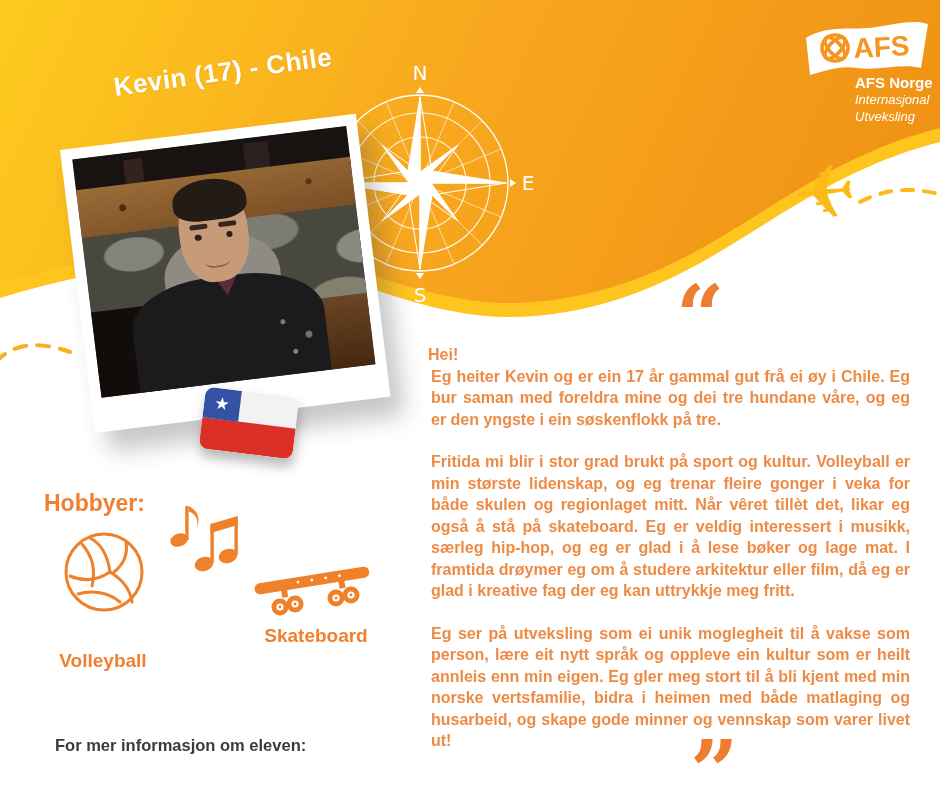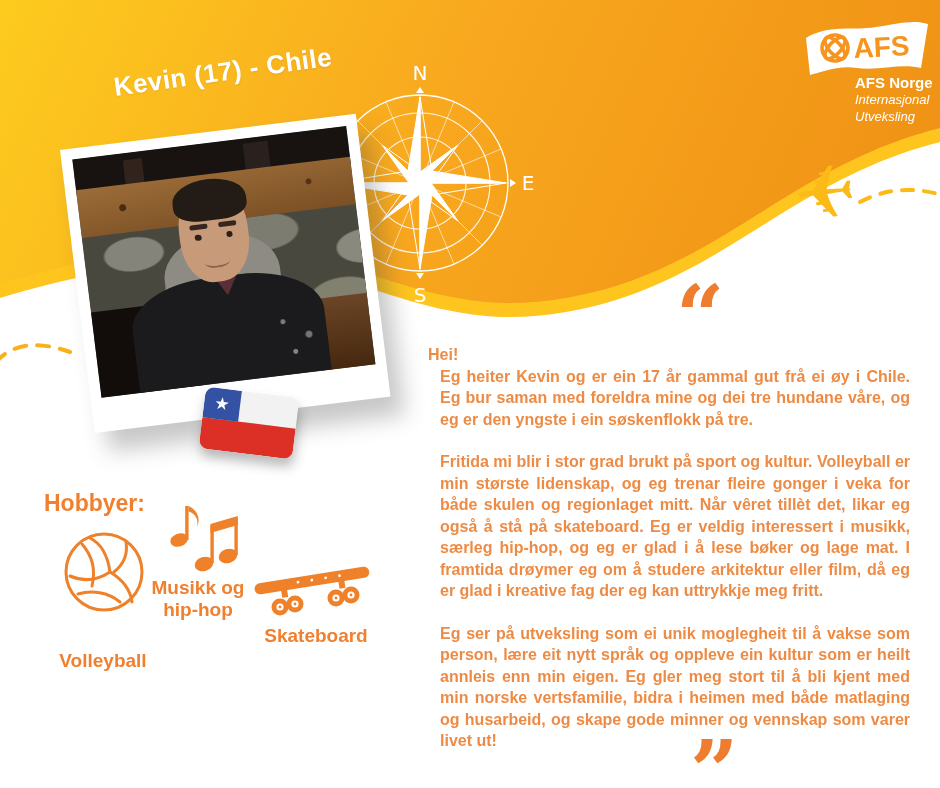--- a/index.html
+++ b/index.html
@@ -78,21 +78,21 @@
   .hob-label{color:#f0802f;font-size:19px;font-weight:bold;text-align:center;}
   .lab-volley{left:51px;top:610px;width:104px;margin-top:40px;}
   .lab-music{left:142px;top:577px;width:112px;line-height:22px;}
   .lab-skate{left:260px;top:625px;width:112px;}
 
   
   .quote{color:#ee7d30;font-family:"DejaVu Serif",serif;font-weight:bold;font-size:84px;line-height:40px;}
   .q-open{left:676px;top:296px;}
   .q-close{left:690px;top:752px;}
   .bio{left:428px;top:344px;width:482px;color:#ed8b45;font-size:16px;font-weight:bold;line-height:21.5px;}
-  .bio p{margin:21px 0 0 12px;text-align:justify;}
+  .bio p{margin:21px 0 0 3px;text-align:justify;}
   .bio .greet{margin:0;text-align:left;}
   .bio p:first-of-type{margin-top:0;}
 
   
   .foot-dark{left:55px;top:736px;color:#3b3b3b;font-size:16.5px;font-weight:bold;}
   .foot-orange{left:38px;top:758px;color:#f08433;font-size:15.5px;font-weight:bold;}
 
   
   .plane{left:794px;top:156px;font-family:"DejaVu Sans",sans-serif;font-size:74px;line-height:74px;
     color:#fbba17;transform:scaleX(-1) rotate(6deg);}
@@ -243,21 +243,20 @@
   <svg class="abs" width="76" height="82" viewBox="0 0 76 82" style="left:166px;top:494px;" fill="#EE8129">
     <ellipse cx="13" cy="46" rx="9" ry="6.5" transform="rotate(-20 13 46)"></ellipse>
     <rect x="19.2" y="12" width="3.4" height="34"></rect>
     <path d="M22.6,12 C31,16 35,24 31,33 C33,24 28,19 22.6,17.5 Z"></path>
     <ellipse cx="38" cy="70" rx="9.5" ry="7" transform="rotate(-18 38 70)"></ellipse>
     <ellipse cx="62" cy="62" rx="9.5" ry="7" transform="rotate(-18 62 62)"></ellipse>
     <rect x="44.4" y="32" width="3.4" height="37"></rect>
     <rect x="68.4" y="24" width="3.4" height="37"></rect>
     <path d="M44.4,30 L71.8,22 L71.8,31 L44.4,39 Z"></path>
   </svg>
-  <div class="abs hob-label lab-music">Musikk og hip-hop</div>
 
   <svg class="abs" width="124" height="74" viewBox="0 0 124 74" style="left:250px;top:551px;">
     <g transform="rotate(-9 62 30)">
       <rect x="4" y="24" width="116" height="11" rx="5.5" fill="#EE8129"></rect>
       <g fill="#ffffff">
           <circle cx="48" cy="29" r="1.4"></circle>
           <circle cx="62" cy="29" r="1.4"></circle>
           <circle cx="76" cy="29" r="1.4"></circle>
           <circle cx="90" cy="29" r="1.4"></circle>
         </g>
@@ -278,14 +277,15 @@
     </g>
     <g fill="#EE8129">
       <circle cx="30" cy="56" r="1.4"></circle>
         <circle cx="45" cy="53" r="1.4"></circle>
       <circle cx="86" cy="47" r="1.4"></circle>
         <circle cx="101" cy="44" r="1.4"></circle>
     </g>
   </svg>
   <div class="abs hob-label lab-skate">Skateboard</div>
 
+  <div class="abs foot-dark">For mer informasjon om eleven:</div>
 
 </div>
 
 </body></html>

